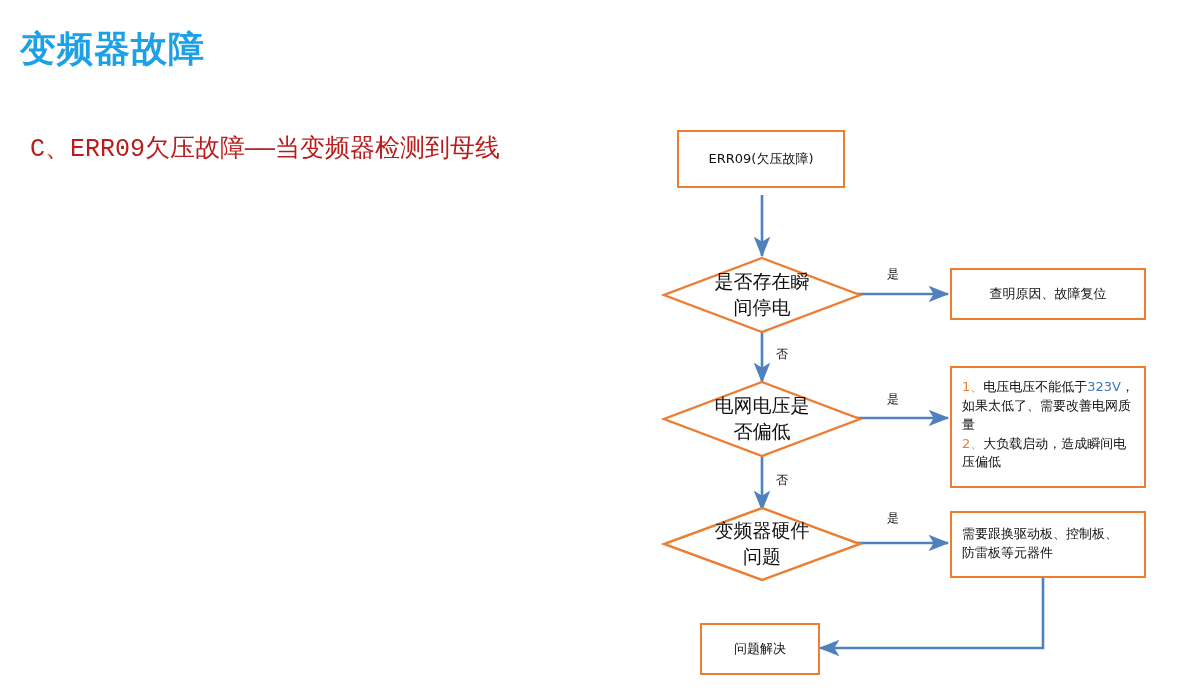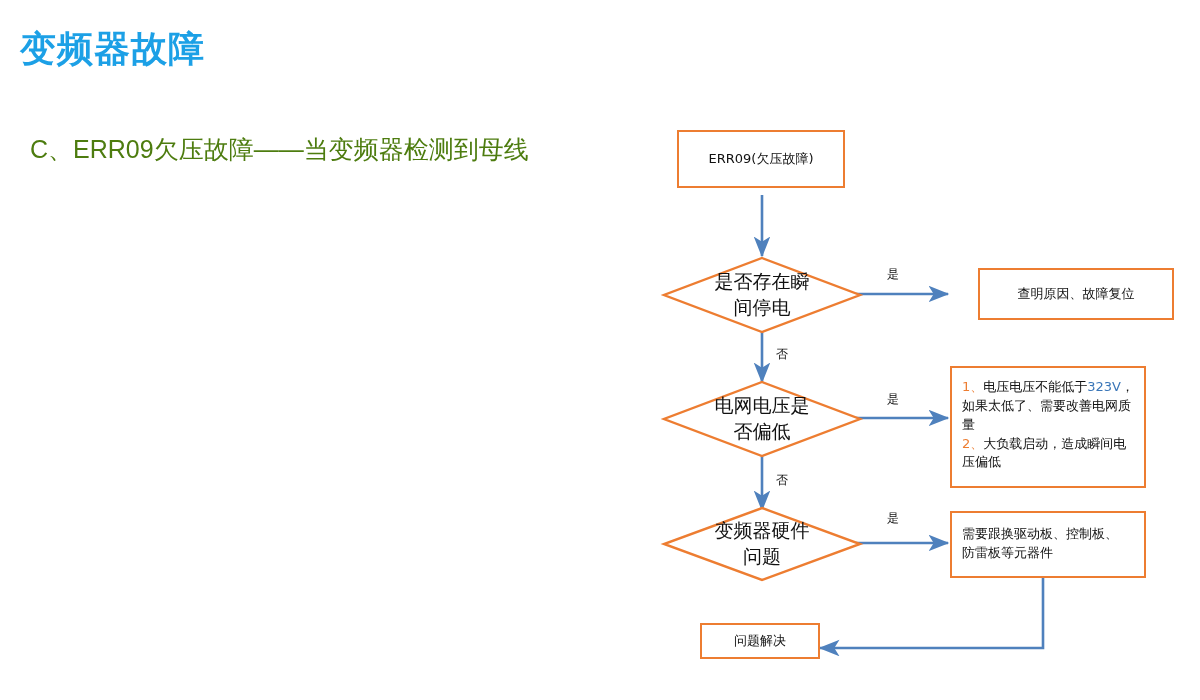--- a/index.html
+++ b/index.html
@@ -30,24 +30,24 @@
   }
   #body-text {
     position: absolute;
     left: 30px;
     top: 136px;
     width: 640px;
   }
   #body-text .para {
     font-size: 25px;
     line-height: 1.1;
-    color: #4d7c0f;
+    color: #b91c1c;
     margin-bottom: 34px;
     white-space: nowrap;
-    font-family: Liberation Sans, sans-serif;
+    font-family: Liberation Mono, monospace;
   }
 
   
   #flowchart {
     position: absolute;
     left: 0;
     top: 0;
     width: 1200px;
     height: 700px;
   }
@@ -165,21 +165,21 @@
       <polygon points="100,2 198,39 100,76 2,39" fill="#ffffff" stroke="#ED7D31" stroke-width="2.4"></polygon>
     </svg>
     <div class="diamond-label">
       <span>
         <span>是否存在瞬</span><br>
         <span>间停电</span>
       </span>
     </div>
   </div>
 
-  <div class="node box" id="node-action1" style="left:950px; top:268px; width:196px; height:52px;margin-left:28px;">
+  <div class="node box" id="node-action1" style="left:950px; top:268px; width:196px; height:52px;">
     <span>查明原因、故障复位</span>
   </div>
 
   <div class="diamond-wrap" id="node-decision2" style="left:662px; top:380px; width:200px; height:78px;">
     <svg class="diamond-svg" width="200" height="78" viewBox="0 0 200 78">
       <polygon points="100,2 198,39 100,76 2,39" fill="#ffffff" stroke="#ED7D31" stroke-width="2.4"></polygon>
     </svg>
     <div class="diamond-label">
       <span>
         <span>电网电压是</span><br>
@@ -214,21 +214,21 @@
     </div>
   </div>
 
   <div class="node box left-align" id="node-action3" style="left:950px; top:511px; width:196px; height:67px; align-items:flex-start; padding-top:12px;">
     <div style="width:100%;">
       <div>需要跟换驱动板、控制板、</div>
       <div>防雷板等元器件</div>
     </div>
   </div>
 
-  <div class="node box" id="node-end" style="left:700px; top:623px; width:120px; height:36px;">
+  <div class="node box" id="node-end" style="left:700px; top:623px; width:120px; height:52px;">
     <span>问题解决</span>
   </div>
 
   <div class="edge-label" style="left:887px; top:268px;">是</div>
   <div class="edge-label" style="left:887px; top:393px;">是</div>
   <div class="edge-label" style="left:887px; top:512px;">是</div>
   <div class="edge-label" style="left:776px; top:348px;">否</div>
   <div class="edge-label" style="left:776px; top:474px;">否</div>
 
 </div>

